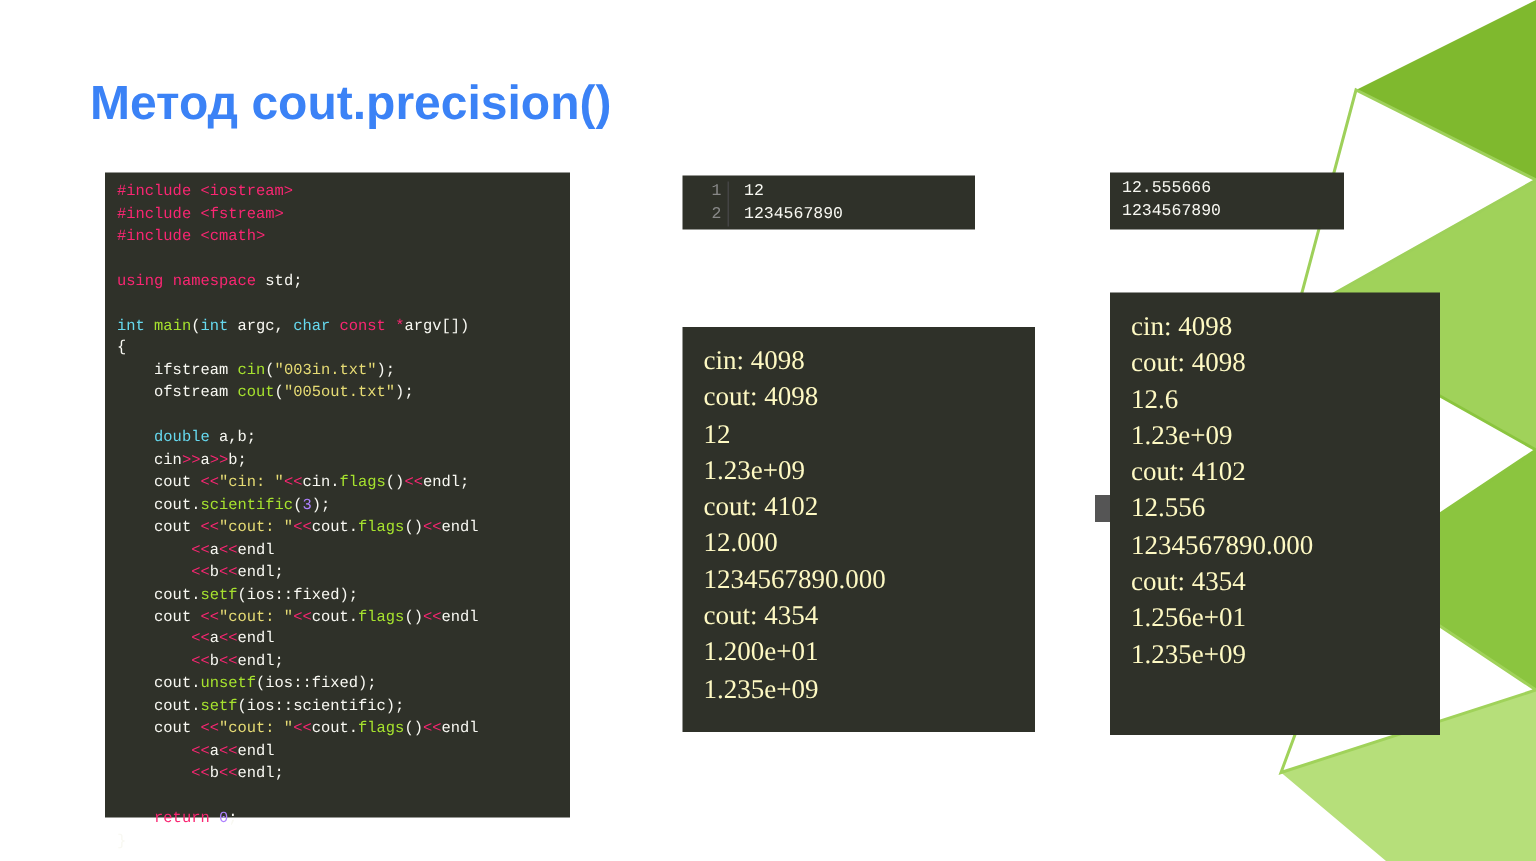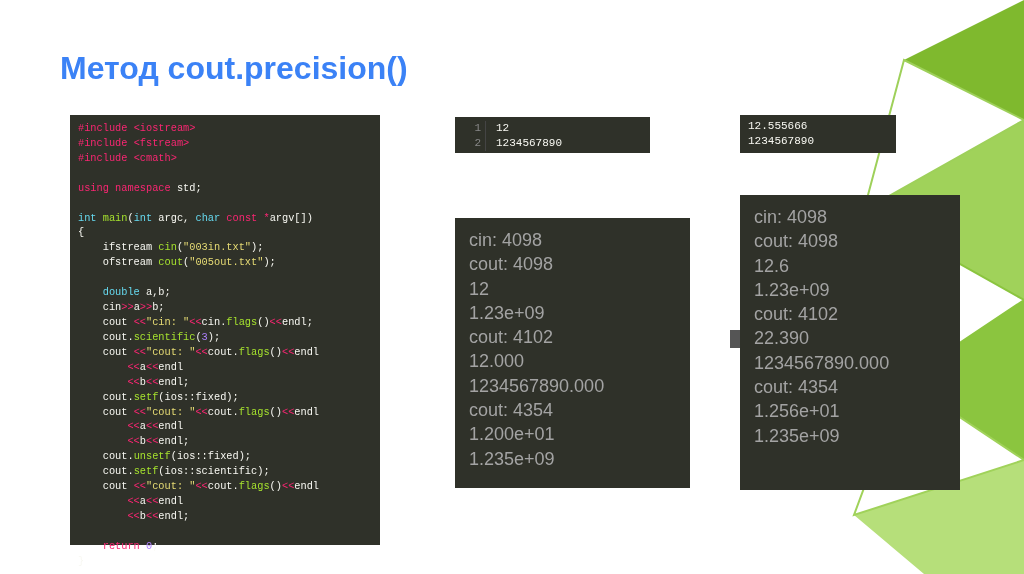--- a/index.html
+++ b/index.html
@@ -82,22 +82,22 @@
     height: 38px;
     font-size: 11px;
     padding: 4px 8px;
     line-height: 1.4;
   }
 
   
   .output-panel {
     position: absolute;
     background: #2f3129;
-    color: #a3a3a3;
-    font-family: Liberation Sans, sans-serif;
+    color: #fef9c3;
+    font-family: Liberation Serif, serif;
     font-size: 18px;
     line-height: 1.35;
     padding: 10px 14px;
     z-index: 2;
     box-sizing: border-box;
   }
   #panel-out1 {
     top: 218px;
     left: 455px;
     width: 235px;
@@ -189,19 +189,19 @@
     <div>cout: 4354</div>
     <div>1.200e+01</div>
     <div>1.235e+09</div>
   </div>
 <div id="panel-out2" class="output-panel">
     <div>cin: 4098</div>
     <div>cout: 4098</div>
     <div>12.6</div>
     <div>1.23e+09</div>
     <div>cout: 4102</div>
-    <div>22.390</div>
+    <div>12.556</div>
     <div>1234567890.000</div>
     <div>cout: 4354</div>
     <div>1.256e+01</div>
     <div>1.235e+09</div>
   </div>
 <div class="side-tab"></div>
 
 </body></html>

